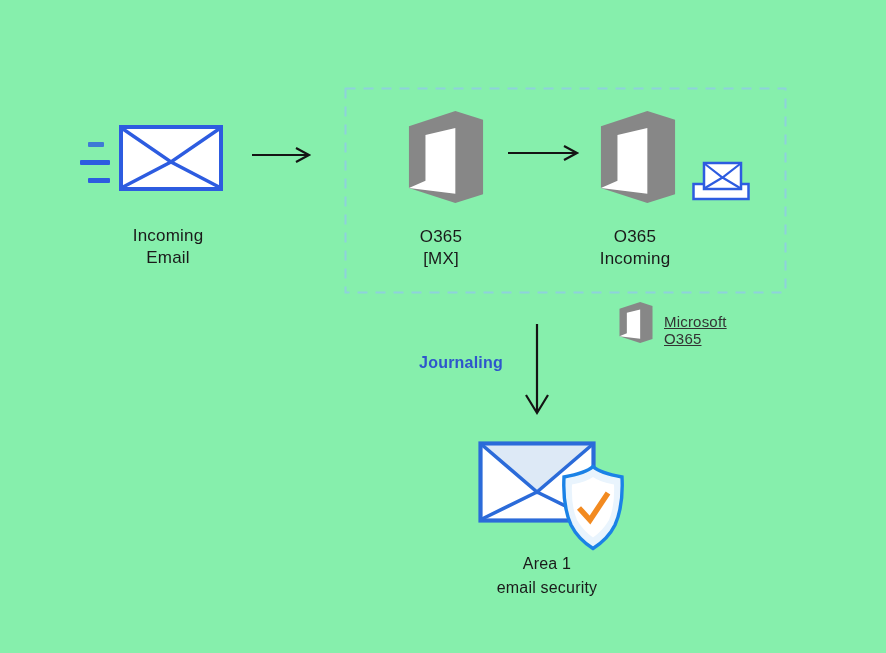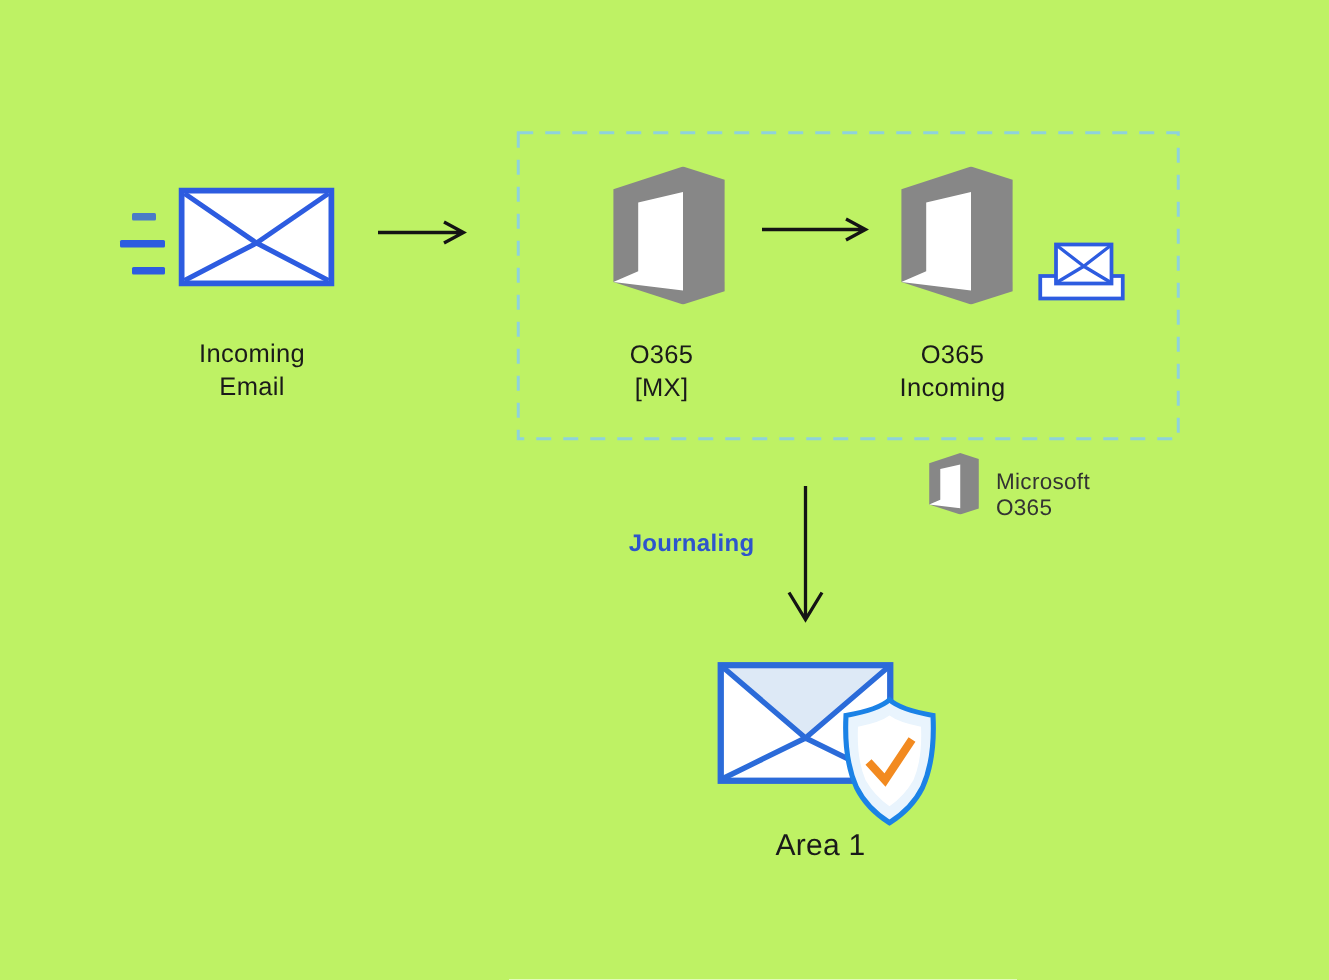--- a/index.html
+++ b/index.html
@@ -1,33 +1,33 @@
 <!DOCTYPE html>
 <html style="--royal-blue: #2d5ce0; --area1-blue: #2b6bd9; --shield-blue: #1b82e6; --flap-blue: #dde9f6; --shield-fill: #e9f4fd; --check-orange: #f28a20; --logo-gray: #878787; --boundary-teal: #8ed2dc; --journaling-blue: #2e55cc; --arrow-black: #141414; --text-black: #1a1a1a;"><head>
 <meta charset="utf-8">
 <style>
   html,body { margin:0; padding:0; background:#ffffff; }
   #canvas {
-    position:relative; width:886px; height:653px; background:#bef264;
+    position:relative; width:886px; height:653px; background:#86efac;
     font-family:"Liberation Sans", sans-serif; overflow:hidden;
     color:var(--text-black,#1a1a1a);
   }
   .abs { position:absolute; }
   .node-label {
     position:absolute; text-align:center; font-size:17px; line-height:22px;
     color:var(--text-black,#1a1a1a); letter-spacing:.2px;
   }
   .node-label span { display:block; }
   .speed-line { position:absolute; background:var(--royal-blue,#2d5ce0); border-radius:1px; }
   #journaling-label {
     position:absolute; left:403px; top:354px; width:116px; text-align:center;
     color:var(--journaling-blue,#2e55cc); font-size:16px; font-weight:600; letter-spacing:.2px;
   }
   #legend-label {
-    position:absolute; left:664px; top:313px; font-size:15px; color:#333333; letter-spacing:.2px;
+    position:absolute; left:664px; top:313px; font-size:15px; color:#333333; letter-spacing:.2px;text-decoration:underline;
   }
   svg { display:block; }
 </style>
 </head>
 <body>
 
 <div id="canvas">
 
   <svg width="0" height="0" style="position:absolute" aria-hidden="true">
     <defs>
@@ -110,18 +110,19 @@
       <rect x="2.5" y="2.5" width="113" height="77" style="fill:#ffffff;stroke:var(--area1-blue,#2b6bd9);stroke-width:4.2"></rect>
       <polygon points="5,5 113,5 59,51" style="fill:var(--flap-blue,#dde9f6)"></polygon>
       <path d="M3,3 L59,51 L115,3 M4,78 L59,51 M114,78 L59,51" style="fill:none;stroke:var(--area1-blue,#2b6bd9);stroke-width:3.6"></path>
 
       <g transform="translate(82,23)">
         <path d="M33,2.5 Q40,9 62,13 Q63.5,42 55,61 Q48,75 33,84.5 Q18,75 11,61 Q2.5,42 4,13 Q26,9 33,2.5 Z" style="fill:var(--shield-fill,#e9f4fd);stroke:var(--shield-blue,#1b82e6);stroke-width:3.4"></path>
         <path d="M33,13 Q39,17.5 54,20.5 Q55,42 49,56 Q43,66.5 33,73.5 Q23,66.5 17,56 Q11,42 12,20.5 Q27,17.5 33,13 Z" style="fill:#ffffff"></path>
         <path d="M19,44 L30,56 L48,29" style="fill:none;stroke:var(--check-orange,#f28a20);stroke-width:5.5"></path>
       </g>
     </svg>
-    <div class="node-label" style="left:457px;top:552px;width:180px;font-size:20px;line-height:24px;">
+    <div class="node-label" style="left:457px;top:552px;width:180px;font-size:16px;line-height:24px;">
       <span>Area 1</span>
+      <span>email security</span>
     </div>
   </div>
 
 </div>
 
 </body></html>

